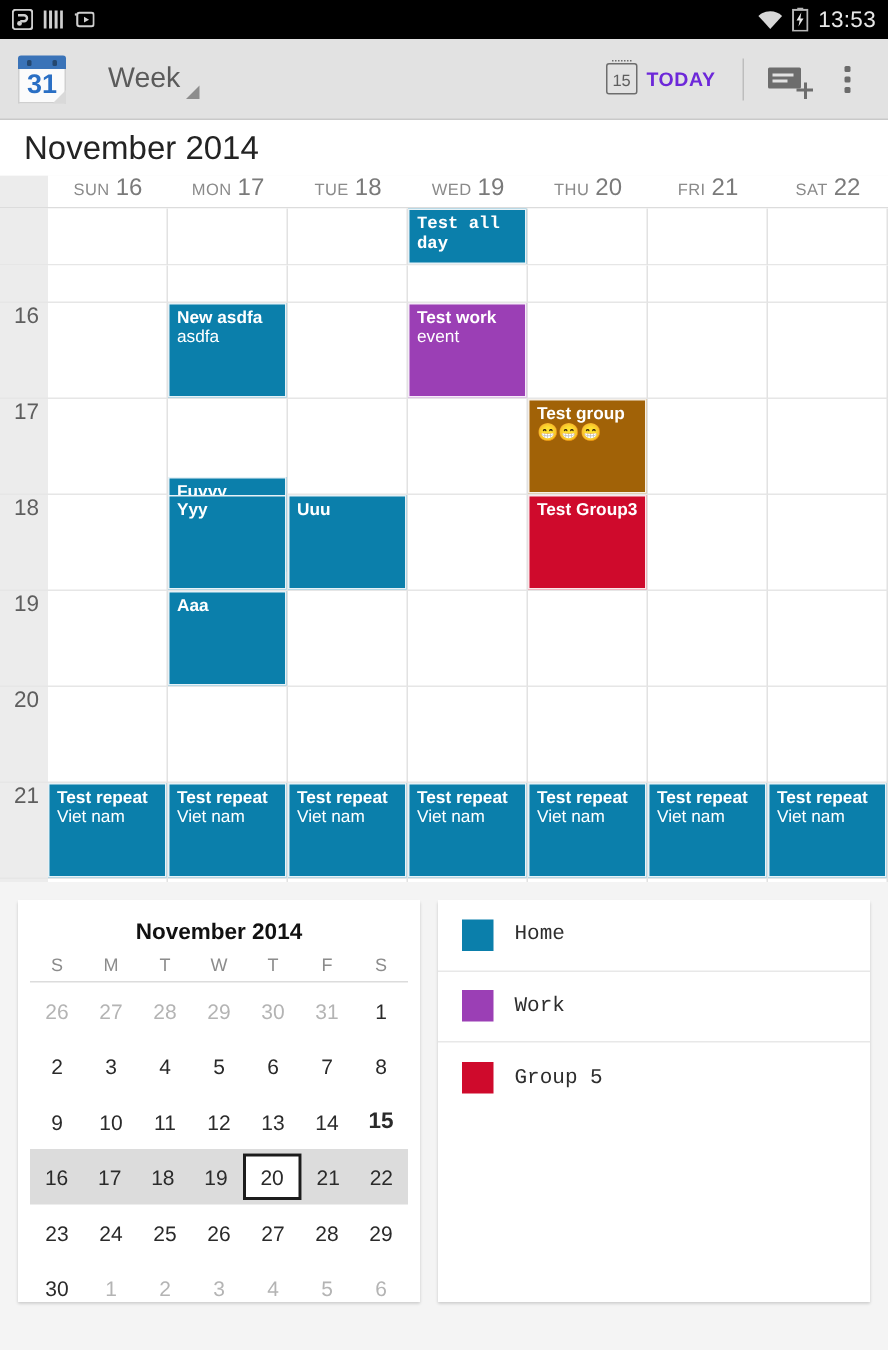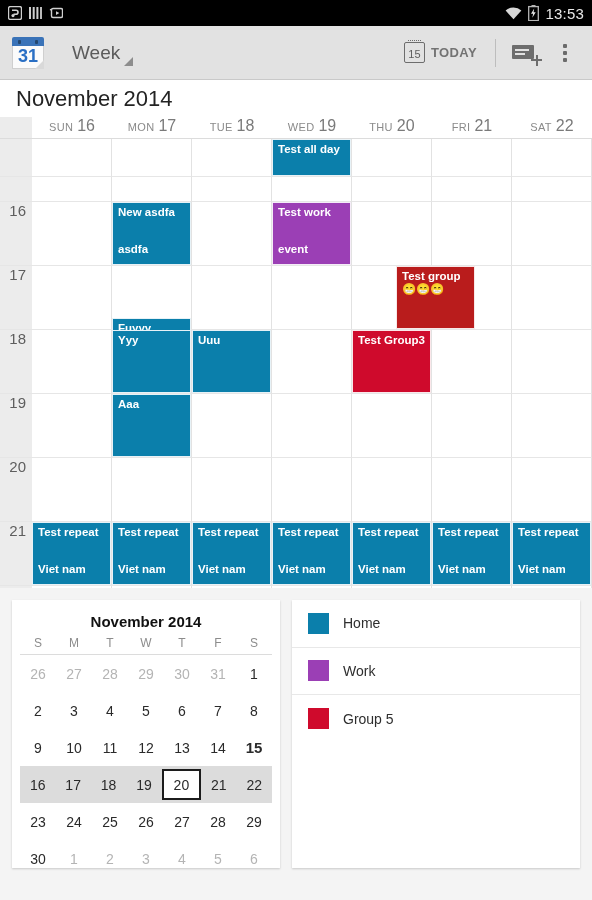--- a/index.html
+++ b/index.html
@@ -62,21 +62,21 @@
   .today-btn { display: flex; align-items: center; gap: 6px; padding: 0 10px; }
   .today-cal {
     width: 21px; height: 21px; border: 1.6px solid #6d6d6d; border-radius: 2px;
     position: relative; font-size: 11px; color: #5e5e5e; text-align: center;
     line-height: 22px; font-family: "Liberation Sans", sans-serif;
   }
   .today-cal:before {
     content: ""; position: absolute; left: 3px; right: 3px; top: -3px;
     height: 3px; border-top: 1.6px dotted #6d6d6d;
   }
-  .today-txt { font-size: 13px; font-weight: bold; color: #737373; letter-spacing: .4px; }
+  .today-txt { font-size: 13px; font-weight: bold; color: #6d28d9; letter-spacing: .4px; }
   .ab-div { width: 1px; height: 28px; background: #bdbdbd; margin: 0 8px; }
   .add-btn { width: 44px; height: 40px; position: relative; }
   .add-btn .ev {
     position: absolute; left: 8px; top: 12px; width: 22px; height: 14px;
     background: #6d6d6d; border-radius: 1px;
   }
   .add-btn .ev:before {
     content: ""; position: absolute; left: 3px; top: 4px;
     width: 14px; height: 2px; background: #e2e2e2;
   }
@@ -128,21 +128,21 @@
   }
   .rowline.allday .gutter { border-bottom: 1px solid #e6e6e6; }
 
   .events { position: absolute; left: 32px; top: 0; right: 0; bottom: 0; }
   .ev-block {
     position: absolute; color: #fff; padding: 3px 4px 0 5px;
     font-size: 11.5px; line-height: 13px; overflow: hidden;
     border: 1px solid rgba(255,255,255,.9);
   }
   .ev-block .t1 { font-weight: bold; }
-  .ev-block .t2 { font-weight: bold; margin-top: 24px; }
+  .ev-block .t2 { font-weight: normal; }
 
   
   .bottom { display: flex; gap: 12px; padding: 12px; height: 292px; }
   .card { background: #fff; box-shadow: 0 1px 2px rgba(0,0,0,.18); }
 
   .minical { width: 268px; padding: 6px 8px 0; }
   .mc-title { text-align: center; font-size: 15px; font-weight: bold; color: #111; padding: 7px 0 6px; }
   .mc-dow { display: flex; border-bottom: 1px solid #dcdcdc; padding-bottom: 4px; }
   .mc-dow div { flex: 1; text-align: center; font-size: 12px; color: #8c8c8c; }
   .mc-week { display: flex; height: 37px; align-items: center; }
@@ -156,21 +156,21 @@
   .mc-week div.today { font-weight: bold; font-size: 15px; }
   .mc-week div.cur { border: 2px solid #1c1c1c; background: #fff; }
 
   .legend { flex: 1; }
   .lg-row {
     display: flex; align-items: center; gap: 14px; height: 47.5px;
     padding: 0 16px; border-bottom: 1px solid #e8e8e8;
   }
   .lg-row:last-child { border-bottom: none; }
   .lg-sw { width: 21px; height: 21px; flex: none; }
-  .lg-lbl { font-size: 14px; color: #2e2e2e; }
+  .lg-lbl { font-size: 14px; color: #2e2e2e; font-family: Liberation Mono, monospace; }
 </style>
 </head>
 <body>
 
 <div class="statusbar">
   <div class="sb-left">
     <svg class="sb-ico" width="14" height="14" viewBox="0 0 14 14">
       <rect x="0.5" y="0.5" width="13" height="13" rx="2" fill="none" stroke="#cfcfcf" stroke-width="1.4"></rect>
       <path d="M4 4.2h4a2 2 0 0 1 0 4H5.5" fill="none" stroke="#cfcfcf" stroke-width="1.6"></path>
       <circle cx="5" cy="9.6" r="1.6" fill="#cfcfcf"></circle>
@@ -368,35 +368,35 @@
             <div class="cell" style="height: 64px;"></div>
             <div class="cell" style="height: 64px;"></div>
             <div class="cell" style="height: 64px;"></div>
             <div class="cell" style="height: 64px;"></div>
             <div class="cell" style="height: 64px;"></div>
             <div class="cell" style="height: 64px;"></div>
           </div>
         </div>
       </div>
     <div class="events" id="events">
-        <div class="ev-block" style="background: rgb(11, 127, 171); left: 240px; width: 79px; top: 0px; height: 37px;">
+        <div class="ev-block" style="background: rgb(11, 127, 171); left: 240px; width: 79px; top: 0px; height: 37px; font-family: Liberation Mono, monospace;">
           <div class="t1">Test all day</div>
         </div>
         <div class="ev-block" style="background: rgb(11, 127, 171); left: 80px; width: 79px; top: 63px; height: 63px;">
           <div class="t1">New asdfa</div>
           <div class="t2">asdfa</div>
         </div>
         <div class="ev-block" style="background: rgb(155, 63, 181); left: 240px; width: 79px; top: 63px; height: 63px;">
           <div class="t1">Test work</div>
           <div class="t2">event</div>
         </div>
         <div class="ev-block" style="background: rgb(11, 127, 171); left: 80px; width: 79px; top: 139px; height: 63px; margin-top: 40px;">
           <div class="t1">Fuyyy</div>
         </div>
-        <div class="ev-block" style="background: #b91c1c; left: 320px; width: 79px; top: 127px; height: 63px; margin-left: 44px;">
+        <div class="ev-block" style="background: #a16207; left: 320px; width: 79px; top: 127px; height: 63px;">
           <div class="t1">Test group😁😁😁</div>
         </div>
         <div class="ev-block" style="background: rgb(11, 127, 171); left: 80px; width: 79px; top: 191px; height: 63px;">
           <div class="t1">Yyy</div>
         </div>
         <div class="ev-block" style="background: rgb(11, 127, 171); left: 160px; width: 79px; top: 191px; height: 63px;">
           <div class="t1">Uuu</div>
         </div>
         <div class="ev-block" style="background: rgb(207, 10, 44); left: 320px; width: 79px; top: 191px; height: 63px;">
           <div class="t1">Test Group3</div>

